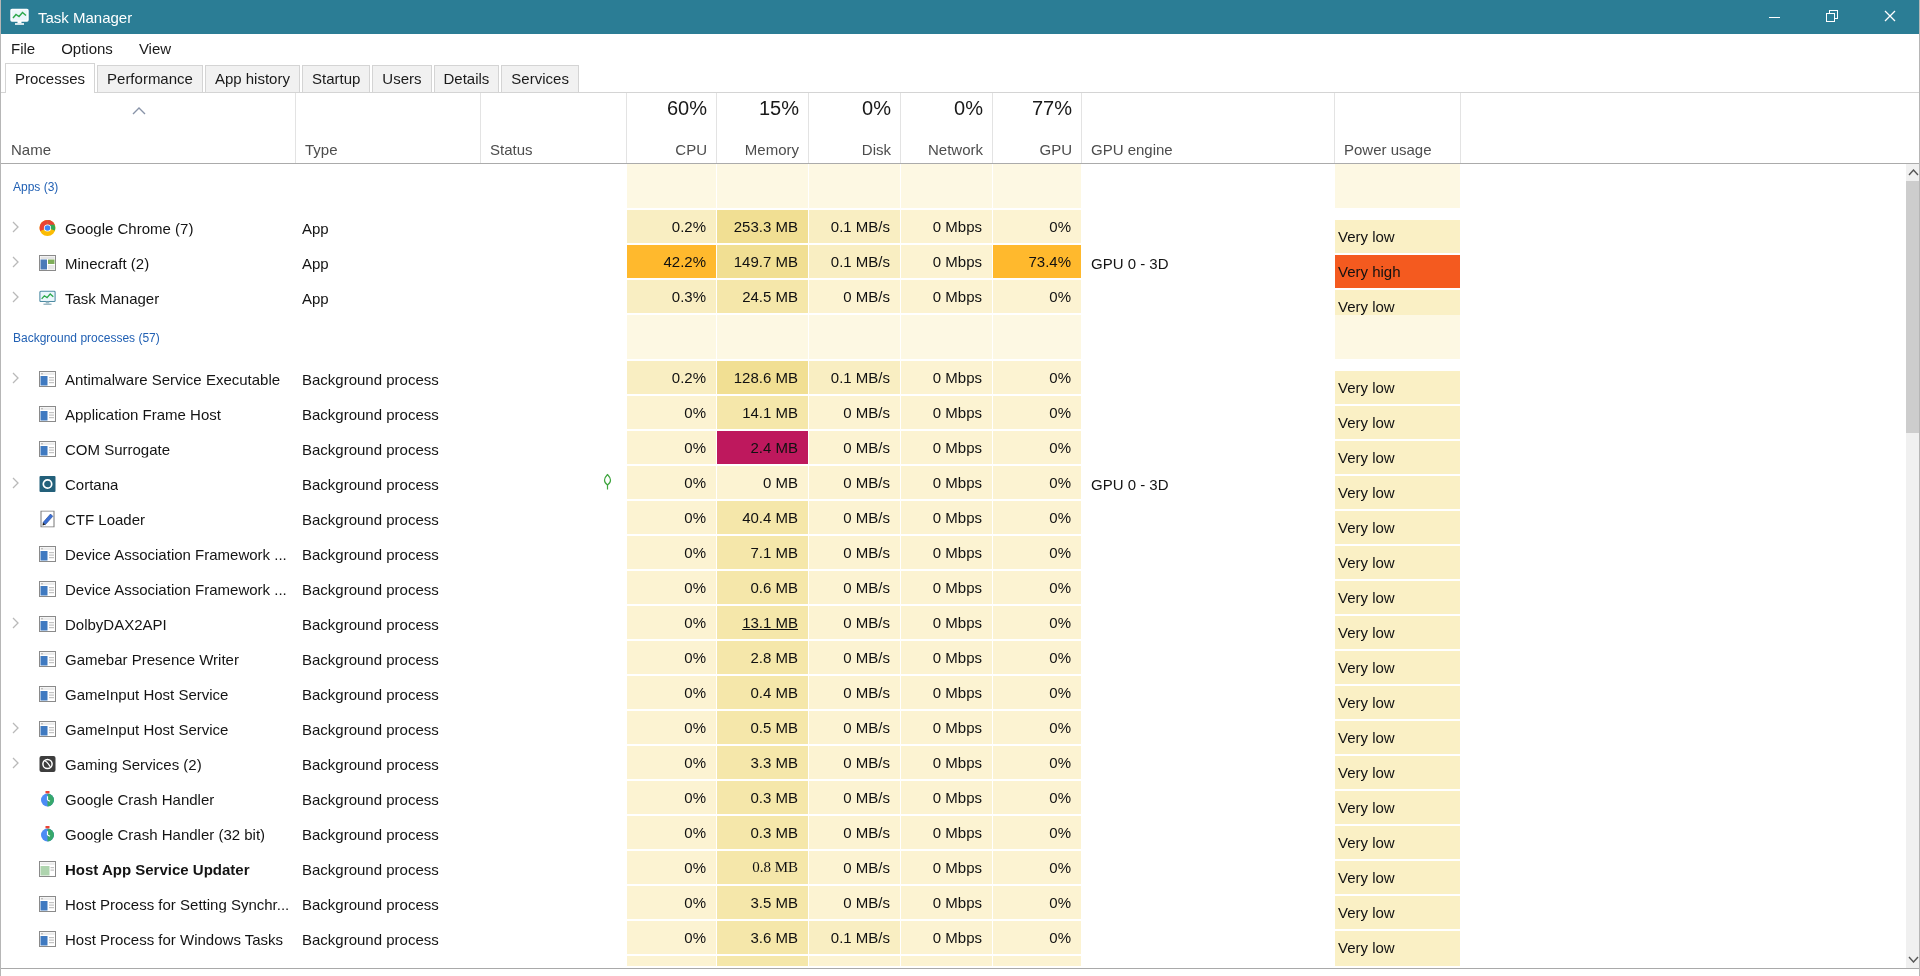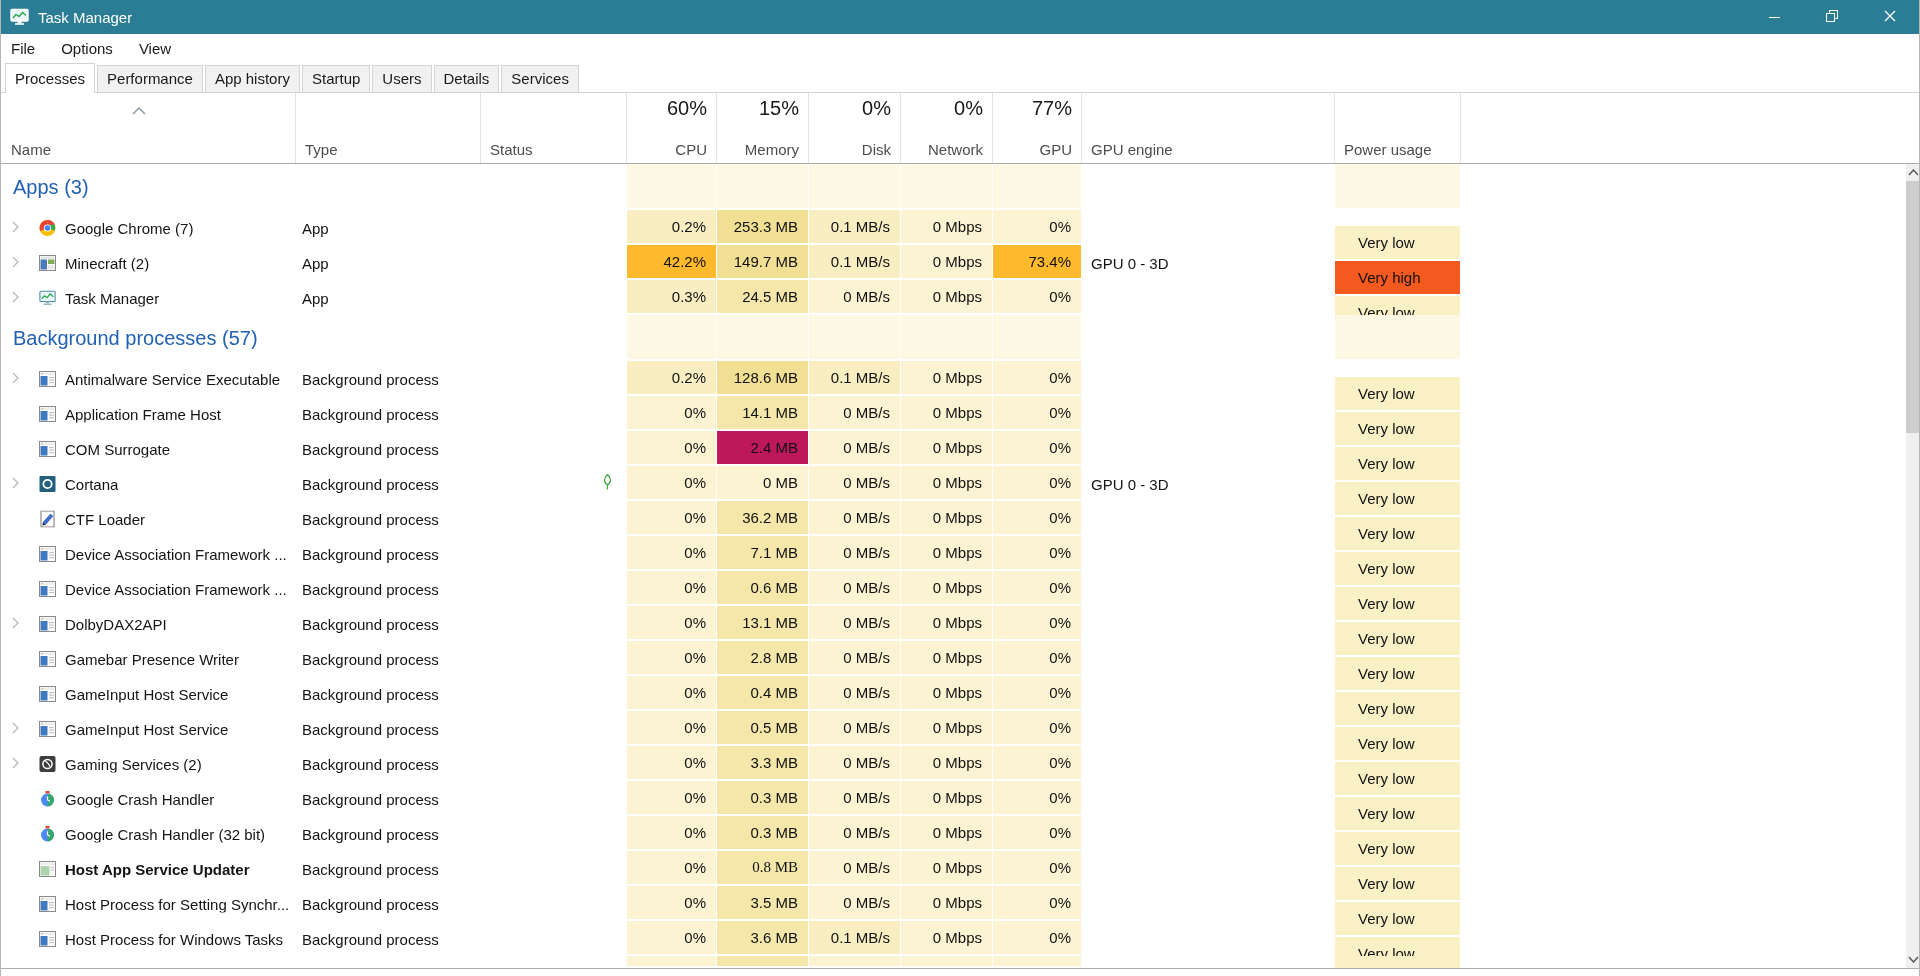--- a/index.html
+++ b/index.html
@@ -38,33 +38,33 @@
   .hlabel{position:absolute;bottom:6px;font-size:15px;color:#4d4d4d;}
   .hlabel.right{right:9px;}
   .hlabel.left{left:9px;}
   .hlabel.leftname{left:10px;}
   .sortmark{position:absolute;left:130px;top:8px;}
 
   
   .tbody{position:absolute;left:0;top:164px;width:1905px;height:804px;background:#fff;overflow:hidden;}
   .row{position:relative;width:100%;height:35px;}
   .row.group{height:46px;}
-  .grouplabel{position:absolute;left:12px;top:50%;transform:translateY(-50%);font-size:20px;color:#2261b4;}
+  .grouplabel{position:absolute;left:12px;top:50%;transform:translateY(-50%);font-size:12px;color:#2261b4;}
   .ncell{position:absolute;left:0;top:0;height:100%;}
   .chev{position:absolute;left:11px;top:50%;transform:translateY(-50%);}
   .picon{position:absolute;left:38px;top:50%;transform:translateY(-50%);width:17px;height:17px;}
   .nlabel{position:absolute;left:64px;top:50%;transform:translateY(-50%);font-size:15px;color:#141414;
           white-space:nowrap;max-width:228px;overflow:hidden;}
   .tlabel{position:absolute;left:301px;top:50%;transform:translateY(-50%);font-size:15px;color:#141414;white-space:nowrap;}
   .leaf{position:absolute;left:600px;top:50%;transform:translateY(-50%);}
   .hc{position:absolute;top:0;height:calc(100% - 2px);font-size:15px;color:#111;
       display:flex;align-items:center;justify-content:flex-end;padding-right:10px;}
   .engine{position:absolute;left:1090px;top:50%;transform:translateY(-50%);font-size:15px;color:#141414;}
-  .pc{position:absolute;top:16px;height:calc(100% - 2px);font-size:15px;color:#111;
-      display:flex;align-items:center;padding-left:23px;text-align:center;}
+  .pc{position:absolute;top:10px;height:calc(100% - 2px);font-size:15px;color:#111;
+      display:flex;align-items:center;padding-left:3px;text-align:center;}
   .bottomline{position:absolute;left:0;top:968px;width:100%;height:1px;background:#a9a9a9;}
 
   
   .vscroll{position:absolute;left:1905px;top:164px;width:15px;height:804px;background:#f0f0f0;}
   .varrow{position:absolute;left:0;width:15px;height:17px;display:flex;align-items:center;justify-content:center;}
   .varrow.up{top:0;}
   .varrow.down{bottom:0;}
   .vthumb{position:absolute;left:0;top:17px;width:15px;height:252px;background:#cdcdcd;}
 </style>
 </head>
@@ -340,21 +340,21 @@
         <div class="ncell" style="width: 295px;">
           <div class="picon"><svg width="17" height="17" viewBox="0 0 17 17">
               <rect x="2" y="0.5" width="13" height="16" fill="#fff" stroke="#777"></rect>
               <path d="M4 12 L11.5 3.5 L13.8 5.8 L6.3 14.2 Z" fill="#3b6fd4" stroke="#23468f" stroke-width="0.6"></path>
               <path d="M4 12 L6.3 14.2 L3.4 15 Z" fill="#1a1a1a"></path>
             </svg></div>
           <div class="nlabel">CTF Loader</div>
         </div>
         <div class="tlabel">Background process</div>
         <div class="hc" style="left: 626px; width: 89px; background: rgb(252, 243, 210);">0%</div>
-        <div class="hc" style="left: 716px; width: 91px; background: rgb(245, 231, 170);">36.2 MB</div>
+        <div class="hc" style="left: 716px; width: 91px; background: rgb(245, 231, 170);">40.4 MB</div>
         <div class="hc" style="left: 808px; width: 91px; background: rgb(252, 243, 210);">0 MB/s</div>
         <div class="hc" style="left: 900px; width: 91px; background: rgb(252, 243, 210);">0 Mbps</div>
         <div class="hc" style="left: 992px; width: 88px; background: rgb(252, 243, 210);">0%</div>
         <div class="pc" style="left: 1334px; width: 125px; background: rgb(250, 240, 197);">Very low</div>
       </div>
       <div class="row">
         <div class="ncell" style="width: 295px;">
           <div class="picon"><svg width="17" height="17" viewBox="0 0 17 17">
               <rect x="0.5" y="1" width="16" height="15" fill="#fff" stroke="#8a8a8a"></rect>
               <rect x="1.5" y="2" width="14" height="2.5" fill="#ececec"></rect>
@@ -406,21 +406,21 @@
               <circle cx="3" cy="3.2" r="0.7" fill="#999"></circle>
               <rect x="1.5" y="5.5" width="7" height="9.5" fill="#3f7ac1"></rect>
               <rect x="10" y="6.5" width="5" height="1.2" fill="#c3c3c3"></rect>
               <rect x="10" y="9" width="5" height="1.2" fill="#c3c3c3"></rect>
               <rect x="10" y="11.5" width="5" height="1.2" fill="#c3c3c3"></rect>
             </svg></div>
           <div class="nlabel">DolbyDAX2API</div>
         </div>
         <div class="tlabel">Background process</div>
         <div class="hc" style="left: 626px; width: 89px; background: rgb(252, 243, 210);">0%</div>
-        <div class="hc" style="left: 716px; width: 91px; background: rgb(245, 231, 170);">13.1 MB</div>
+        <div class="hc" style="left: 716px; width: 91px; background: rgb(245, 231, 170); text-decoration: underline;">13.1 MB</div>
         <div class="hc" style="left: 808px; width: 91px; background: rgb(252, 243, 210);">0 MB/s</div>
         <div class="hc" style="left: 900px; width: 91px; background: rgb(252, 243, 210);">0 Mbps</div>
         <div class="hc" style="left: 992px; width: 88px; background: rgb(252, 243, 210);">0%</div>
         <div class="pc" style="left: 1334px; width: 125px; background: rgb(250, 240, 197);">Very low</div>
       </div>
       <div class="row">
         <div class="ncell" style="width: 295px;">
           <div class="picon"><svg width="17" height="17" viewBox="0 0 17 17">
               <rect x="0.5" y="1" width="16" height="15" fill="#fff" stroke="#8a8a8a"></rect>
               <rect x="1.5" y="2" width="14" height="2.5" fill="#ececec"></rect>

